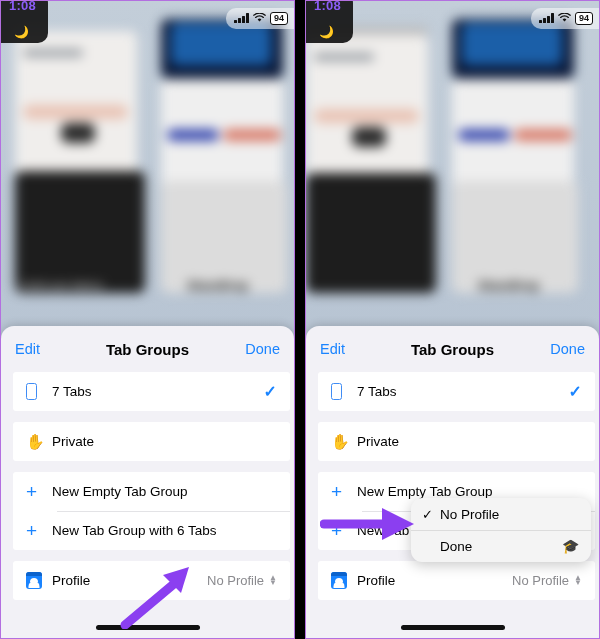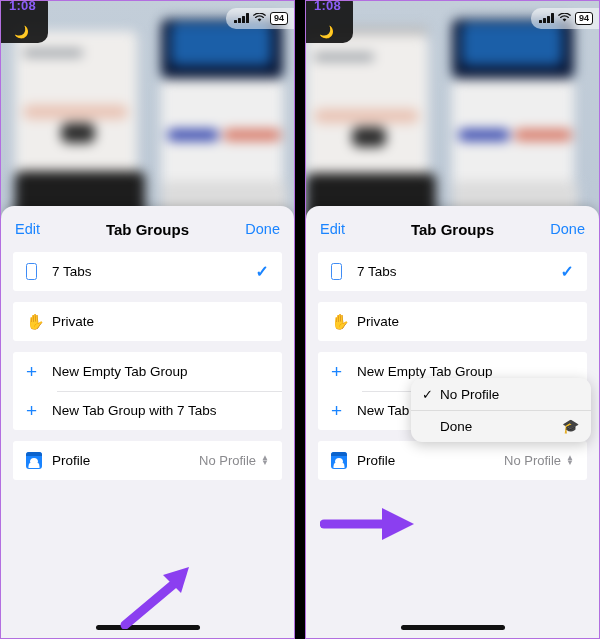--- a/index.html
+++ b/index.html
@@ -89,21 +89,21 @@
     color: #111;
     padding: 0 3px;
     line-height: 11px;
     background: #fff;
   }
 
   
   .sheet {
     position: absolute;
     left: 0; right: 0; bottom: 0;
-    height: 432px;
+    height: 312px;
     background: #f2f1f6;
     border-radius: 13px 13px 0 0;
     z-index: 10;
     box-shadow: 0 -1px 10px rgba(0,0,0,.18);
   }
   .sheet-header {
     height: 46px;
     display: flex;
     align-items: center;
     justify-content: space-between;
@@ -121,21 +121,21 @@
   .link-btn {
     font-size: 14.5px;
     color: #1a84ff;
     background: none; border: none;
     cursor: pointer;
     z-index: 2;
     font-family: inherit;
   }
 
   .group {
-    margin: 0 12px 11px 12px;
+    margin: 0 4px 11px 12px;
     background: #fff;
     border-radius: 3px;
     overflow: hidden;
   }
   .row {
     display: flex;
     align-items: center;
     height: 39px;
     padding: 0 13px;
     position: relative;
@@ -329,21 +329,21 @@
         <div class="row">
           <span class="ico">
               <span class="plus">+</span>
             </span>
           <span class="label">New Empty Tab Group</span>
         </div>
         <div class="row">
           <span class="ico">
               <span class="plus">+</span>
             </span>
-          <span class="label">New Tab Group with 7 Tabs</span>
+          <span class="label">New Tab Group with 6 Tabs</span>
         </div>
       </div>
 
       <div class="group">
         <div class="row">
           <span class="ico">
               <span class="icon-profile"></span>
             </span>
           <span class="label">Profile</span>
           <span class="value">No Profile</span>

